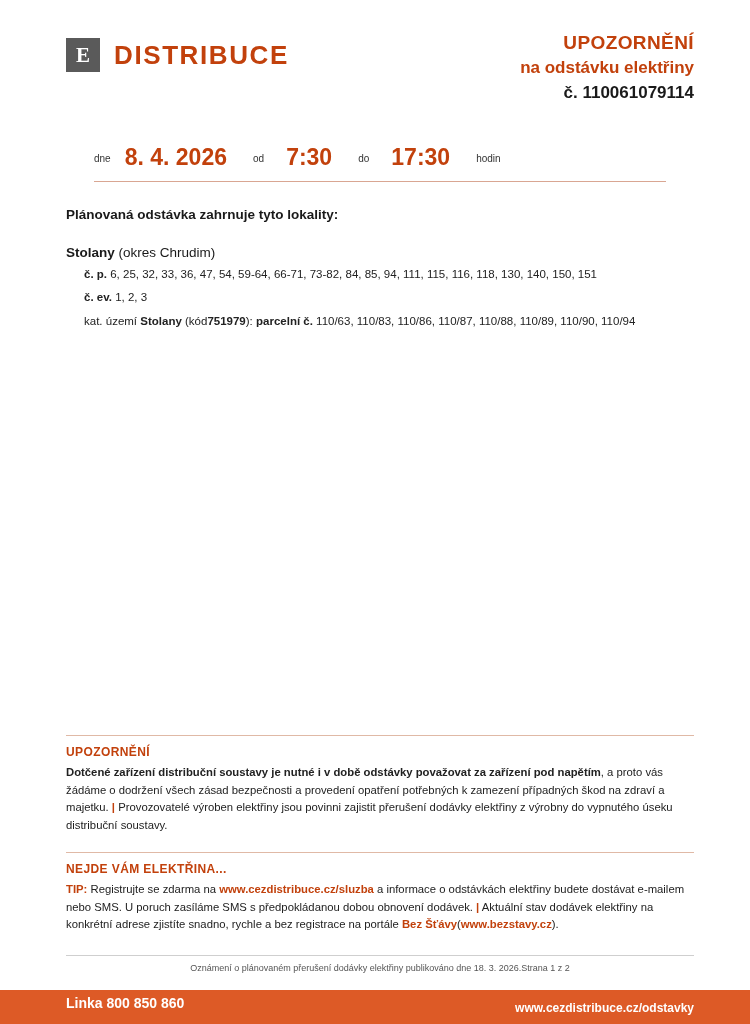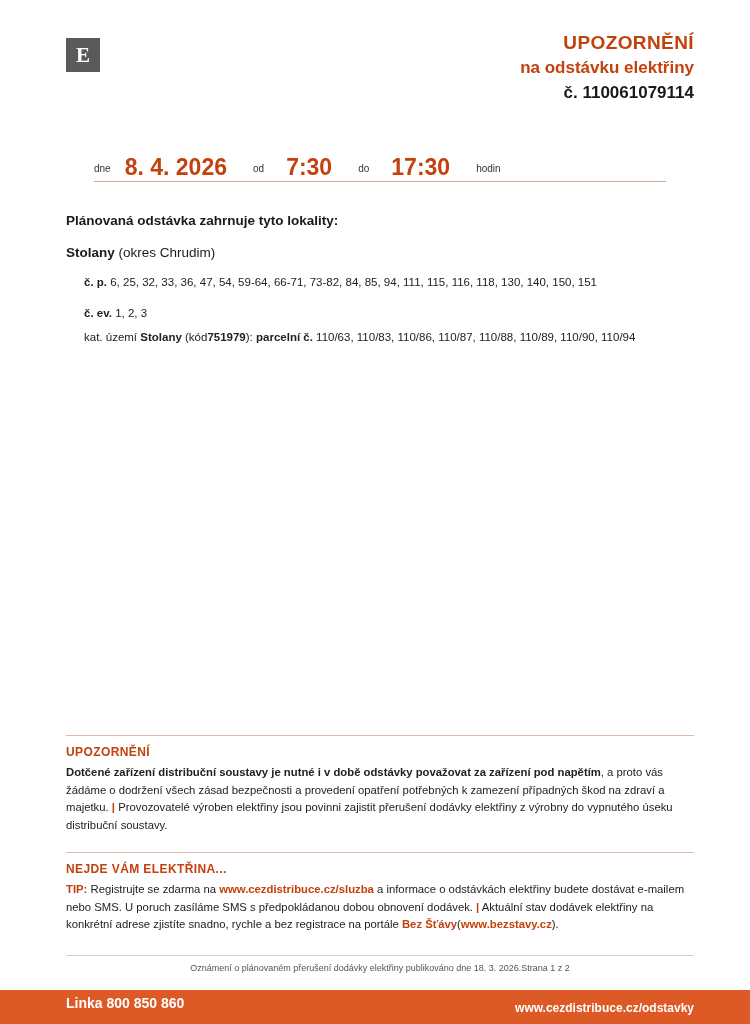--- a/index.html
+++ b/index.html
@@ -98,21 +98,21 @@
   
   .dateband {
     position: absolute;
     left: 28px;
     top: 140px;
     width: 572px;
     height: 42px;
     border-bottom: 1px solid #d9a692;
     display: flex;
     align-items: flex-end;
-    padding-bottom: 2px;
+    padding-bottom: 12px;
     box-sizing: border-box;
   }
   .lbl {
     font-size: 10px;
     color: #333333;
     padding-bottom: 5px;
   }
   .val {
     font-size: 23px;
     font-weight: bold;
@@ -123,40 +123,40 @@
   .gap-b { width: 26px; }
   .gap-c { width: 22px; }
   .gap-d { width: 26px; }
   .gap-e { width: 22px; }
   .gap-f { width: 26px; }
 
   
   .sect-title {
     position: absolute;
     left: 0;
-    top: 213px;
+    top: 207px;
     font-size: 13.5px;
     font-weight: bold;
     color: #1a1a1a;
   }
   .locality {
     position: absolute;
     left: 0;
     top: 245px;
     width: 628px;
   }
   .loc-head {
     font-size: 13.5px;
     color: #1a1a1a;
   }
   .loc-head b { font-weight: bold; }
   .loc-line {
     font-size: 11.5px;
     color: #222222;
-    margin-top: 15px;
+    margin-top: 7px;
     margin-left: 18px;
     line-height: 1.35;
   }
   .loc-line b { font-weight: bold; }
   .loc-line.kat { margin-top: 9px; }
 
   
   .notice {
     position: absolute;
     left: 0;
@@ -243,20 +243,21 @@
 </head>
 <body>
 
 <div class="page">
   <div class="sheet">
     <div class="content">
 
       <div class="header">
         <div class="logo-wrap">
           <div class="logo-mark">E</div>
+          <div class="logo-text">DISTRIBUCE</div>
         </div>
         <div class="header-right">
           <div class="hr-line1">UPOZORNĚNÍ</div>
           <div class="hr-line2">na odstávku elektřiny</div>
           <div class="hr-line3">č. 110061079114</div>
         </div>
       </div>
 
       <div class="dateband">
         <span class="lbl">dne</span>

